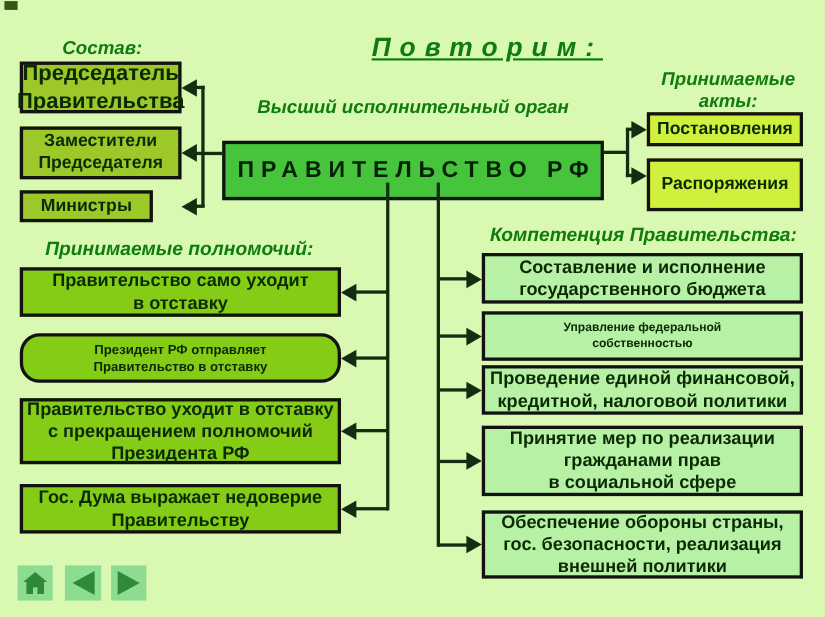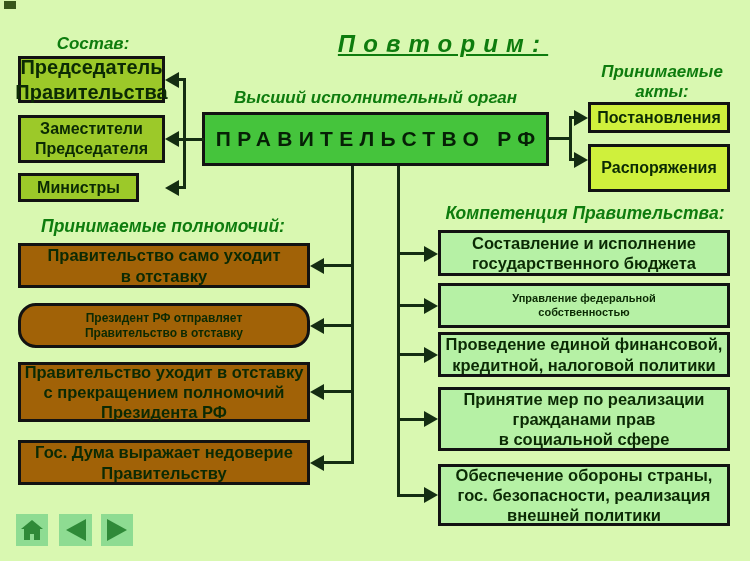--- a/index.html
+++ b/index.html
@@ -4,23 +4,23 @@
 <style>
   html,body{margin:0;padding:0;background:#d9f8b1;}
   .slide{position:relative;width:750px;height:561px;background:#d9f8b1;
          font-family:"Liberation Sans",sans-serif;overflow:hidden;}
   
   .box{position:absolute;border:3px solid #121212;box-sizing:border-box;
        display:flex;align-items:center;justify-content:center;text-align:center;
        font-weight:bold;color:#0b2a04;white-space:pre-line;line-height:1.22;}
   .fill-sostav{background:#9cc929;}
   .fill-akty{background:#cff03c;}
-  .fill-term{background:#a16207;}
+  .fill-term{background:#84cc16;}
   .fill-comp{background:#b6f1a5;}
-  .fill-main{background:#45c43c;}
+  .fill-main{background:#45c43c;margin-top:16px;}
   
   .heading{position:absolute;color:#0e7c0e;font-weight:bold;font-style:italic;
            text-align:center;white-space:pre-line;line-height:1.15;}
   .title{position:absolute;color:#0e7c0e;font-weight:bold;font-style:italic;
          text-align:right;text-decoration:underline;letter-spacing:0.34em;padding-left:0.34em;
          font-size:24px;}
   .main-label{font-size:21px;letter-spacing:0.30em;padding-left:0.30em;color:#062006;}
   
   .hline,.vline{position:absolute;background:#142d12;}
   .hline{height:3px;} .vline{width:3px;}

